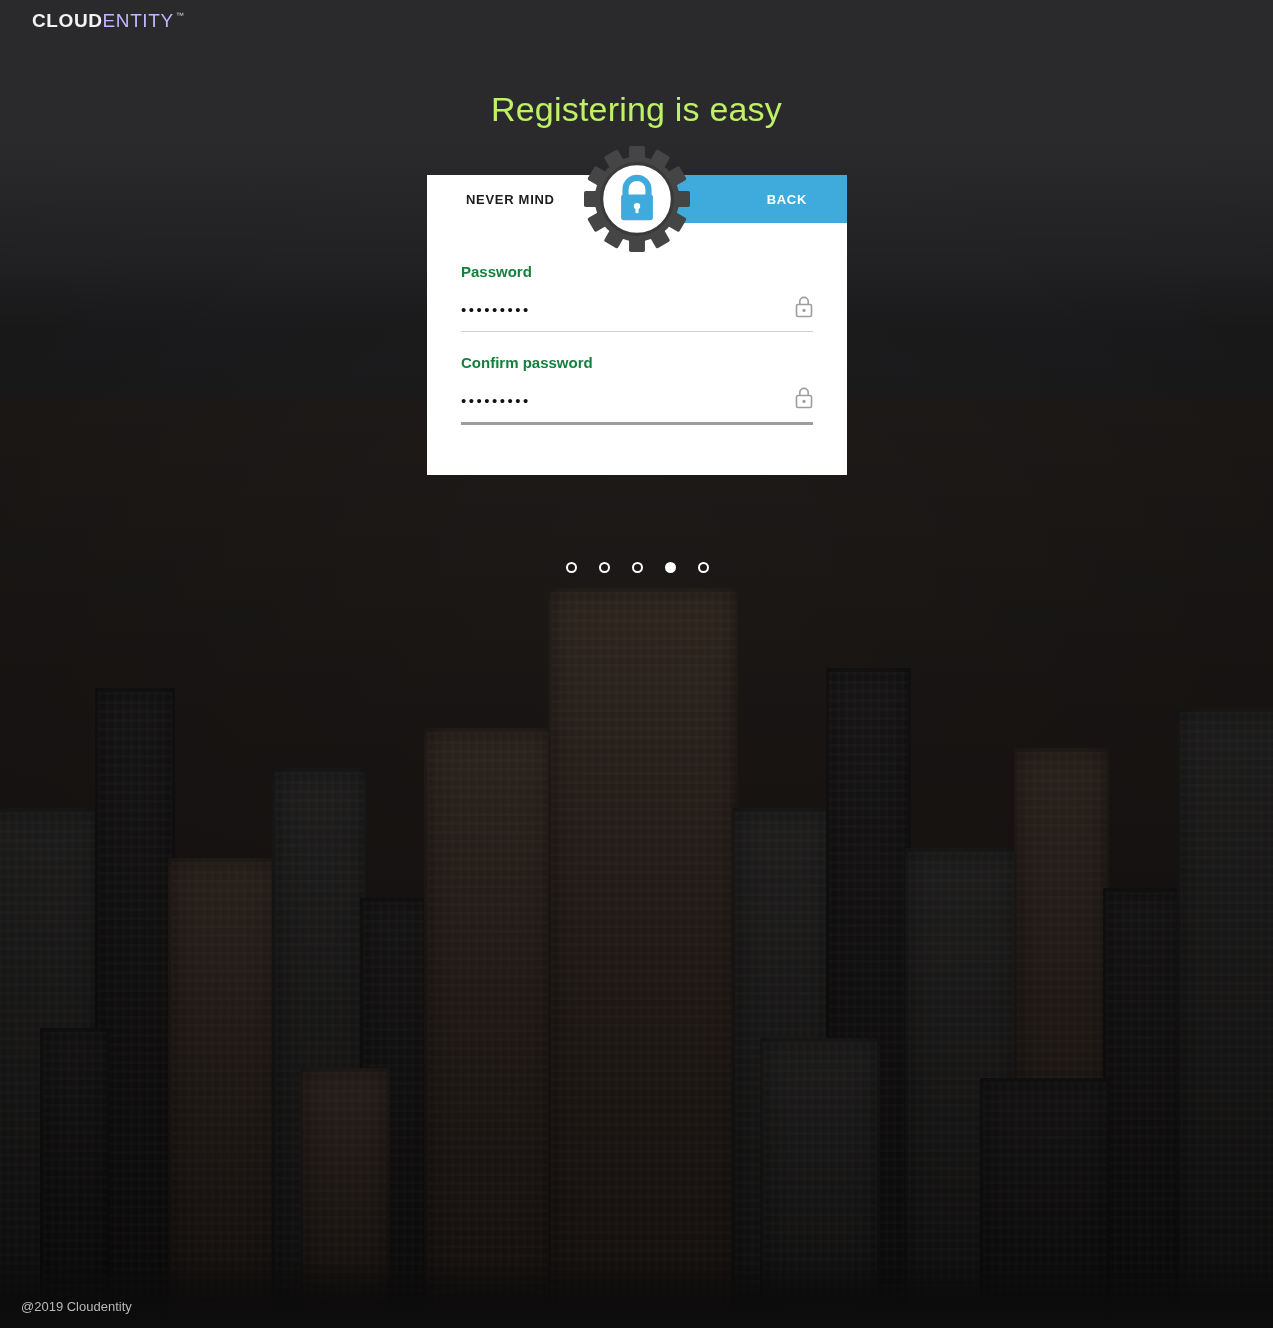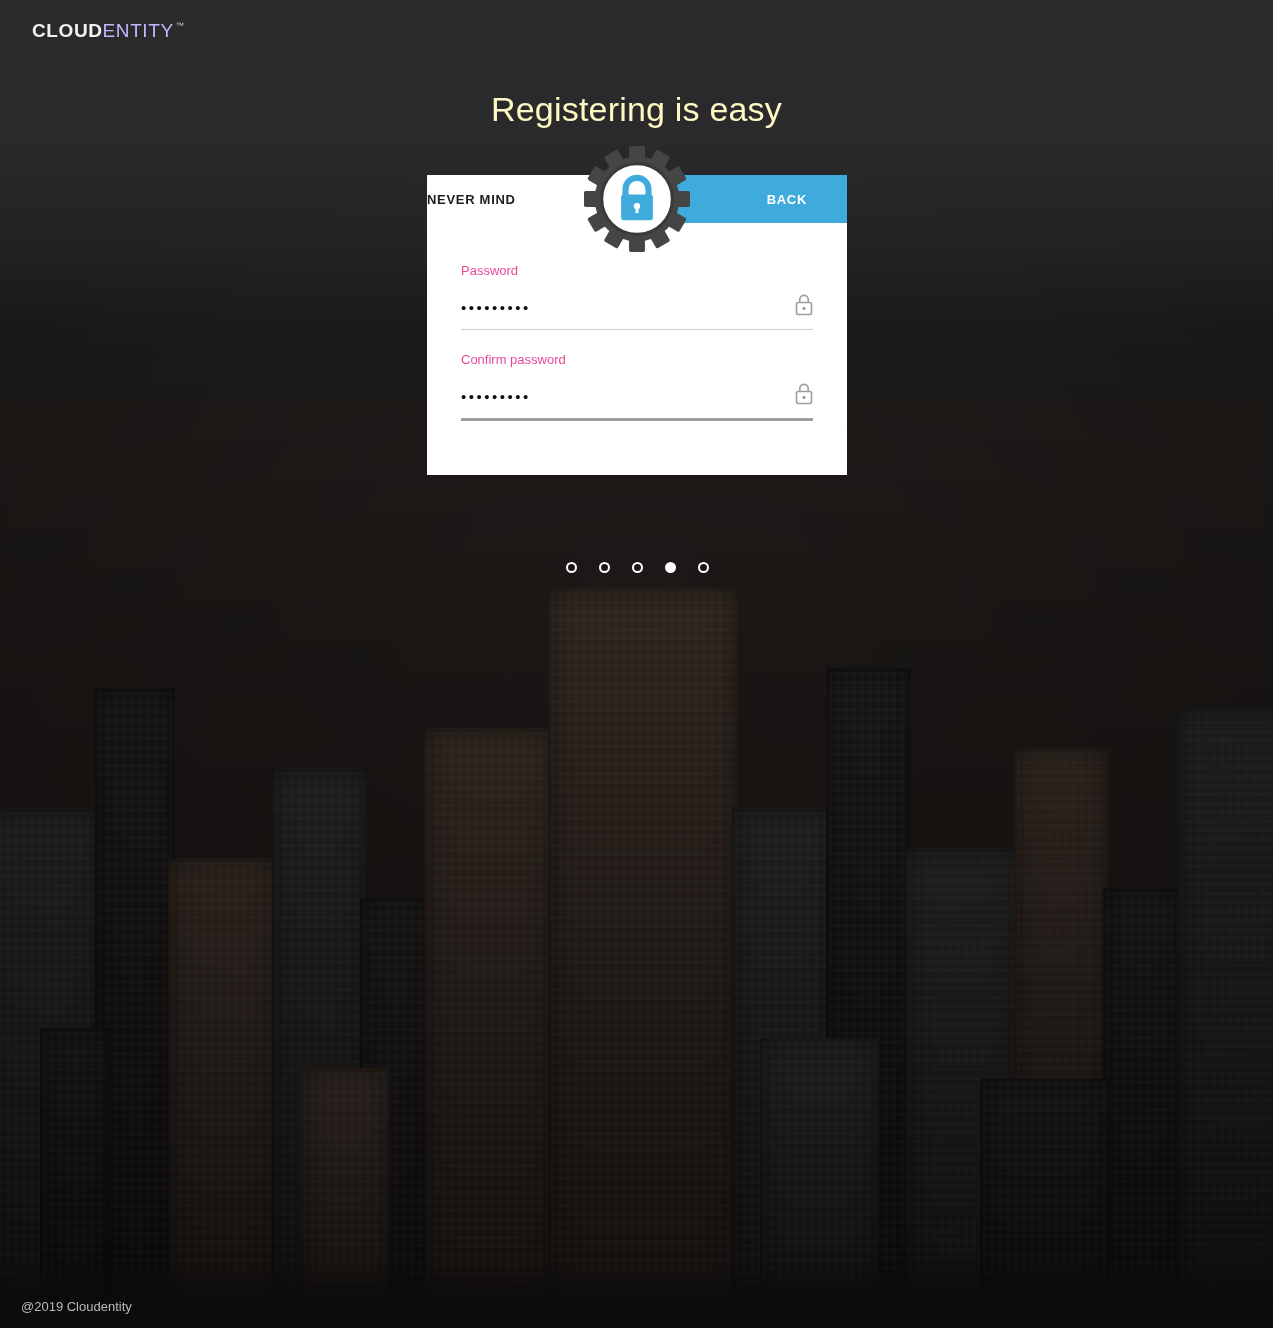--- a/index.html
+++ b/index.html
@@ -49,61 +49,61 @@
     position:absolute; left:0; top:0; width:100%; height:330px;
     background:linear-gradient(180deg,#2a2a2d 0%,#2a2a2d 42%,rgba(42,42,45,.55) 75%,rgba(42,42,45,0) 100%);
   }
   .botfade{
     position:absolute; left:0; bottom:0; width:100%; height:70px;
     background:linear-gradient(180deg, rgba(12,11,11,0) 0%, rgba(12,11,11,.85) 60%, rgba(14,13,13,.95) 100%);
   }
 
   
   #logo {
-    position:absolute; left:32px; top:20px;
+    position:absolute; left:32px; top:10px;
     font-size:19px; letter-spacing:.6px; color:#f2f2f2;
     display:flex; align-items:flex-start;
   }
   #logo .b { font-weight:bold; }
   #logo .l { font-weight:300; color:#c4b5fd; }
   #logo .tm { font-size:8px; margin-top:1px; margin-left:2px; color:#cfcfcf; }
 
   
   #title {
     position:absolute; left:0; top:90px; width:100%;
-    text-align:center; color:#fef9c3;
+    text-align:center; color:#bef264;
     font-size:34px; font-weight:300; letter-spacing:.2px;
   }
 
   
   #card { position:absolute; left:427px; top:175px; width:420px; }
 
   #card-tabs { position:relative; height:48px; display:flex; }
   .tab { flex:1; display:flex; align-items:center; height:48px; }
-  .tab.left { background:#ffffff; justify-content:flex-start; }
+  .tab.left { background:#ffffff; justify-content:flex-start; padding-left:39px; }
   .tab.right{ background:#3fabdd; justify-content:flex-end; padding-right:40px; }
   .tab span { font-size:13px; font-weight:bold; letter-spacing:.7px; }
   .tab.left span { color:#1d1d1d; }
   .tab.right span { color:#ffffff; }
 
   
   #gear-badge {
     position:absolute; left:50%; top:50%;
     width:106px; height:106px; transform:translate(-50%,-50%);
     pointer-events:auto;
   }
 
   #card-body {
     background:#ffffff;
     padding:40px 34px 0 34px;
     height:252px;
   }
   .field { position:relative; margin-bottom:22px; }
   .field .lab {
-    font-size:13px; color:#ec4899; font-weight:400;
+    font-size:15px; color:#15803d; font-weight:700;
     display:block; margin-bottom:16px;
   }
   .field .valrow {
     display:flex; align-items:center; justify-content:space-between;
     padding-bottom:9px;
   }
   .field .val {
     font-size:15px; color:#111; letter-spacing:2.5px; line-height:1;
   }
   .field .under { height:1px; background:#cfcfcf; }

